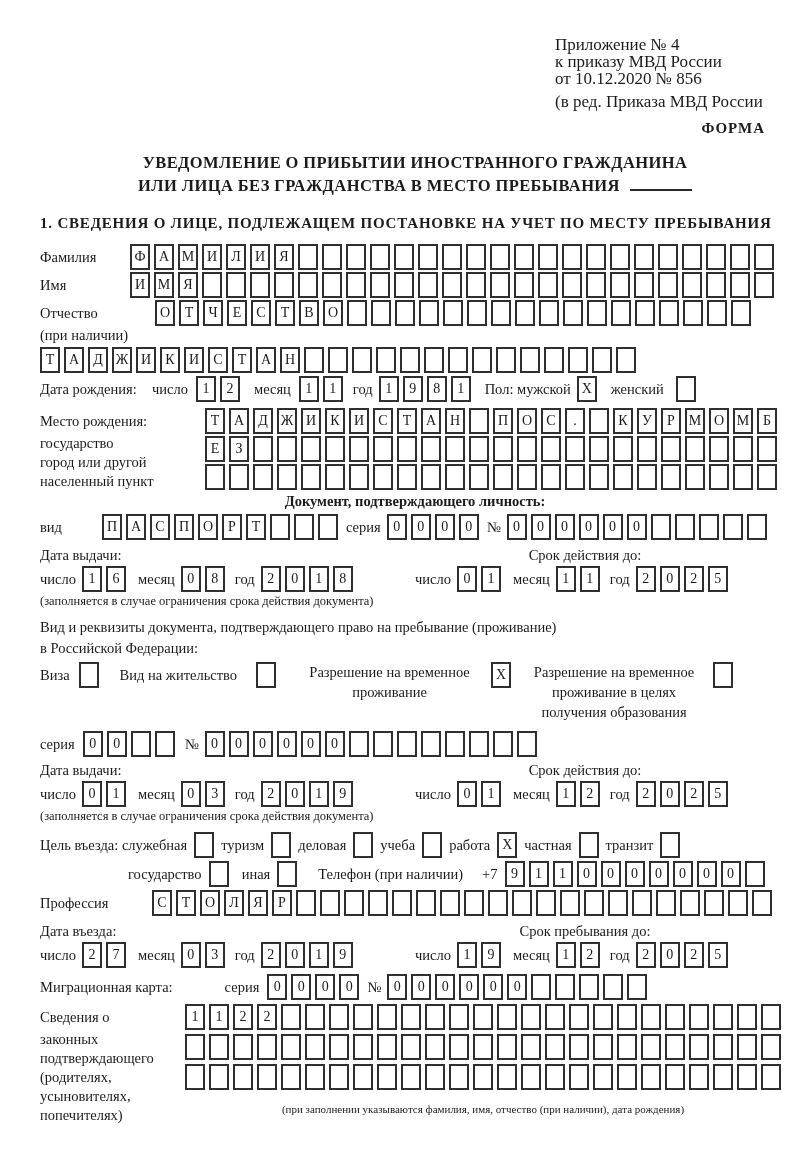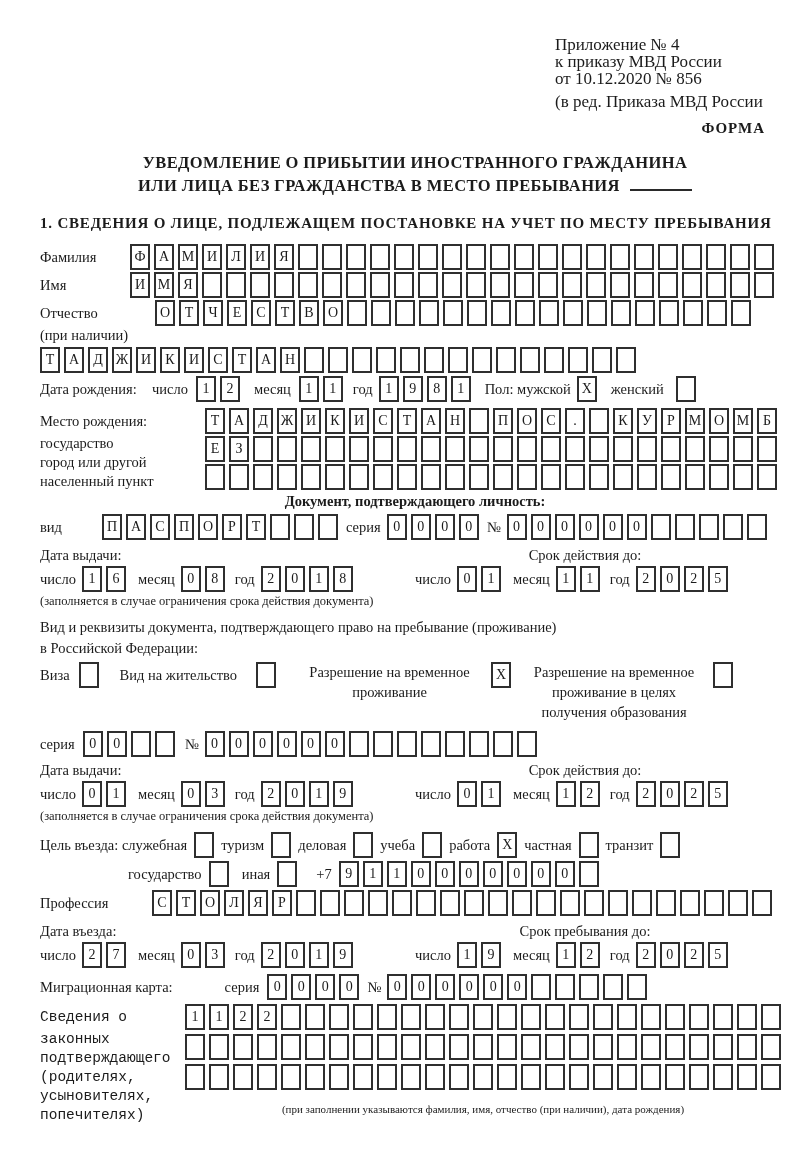--- a/index.html
+++ b/index.html
@@ -37,21 +37,21 @@
   .dl{line-height:26px;white-space:nowrap;}
   .footnote{font-size:12.5px;text-align:left;margin:1px 15px 0 0;line-height:16px;}
   .intro{margin-top:8px;line-height:21px;}
   .optrow{display:flex;align-items:flex-start;margin-top:3px;gap:13px;}
   .opt{display:flex;align-items:flex-start;gap:9px;}
   .opt .otxt{line-height:20px;text-align:center;white-space:pre-line;}
   .opt .one{line-height:26px;}
   .purpose{align-items:flex-start;gap:7px;margin-top:8px;}
   .purpose .lbl{line-height:26px;}
   .legal{display:flex;margin-top:4px;}
-  .legal .lblcol{width:145px;font-family:Liberation Mono, monospace;}
+  .legal .lblcol{width:145px;}
   .legal .lblcol span{line-height:19px;}
   .legal .lblcol span:first-child{line-height:26px;}
   .legal-foot{font-size:11px;margin-top:7px;text-align:center;line-height:16px;}
 </style>
 </head>
 <body>
 
 <div class="annex">
   <div>Приложение № 4</div>
   <div>к приказу МВД России</div>
@@ -512,20 +512,21 @@
   <span class="cbox"></span>
   <span class="lbl">транзит</span>
   <span class="cbox"></span>
 </div>
 
 <div class="row purpose" style="margin-top:3px;margin-left:88px;">
   <span class="lbl">государство</span>
   <span class="cbox"></span>
   <span class="lbl ml6">иная</span>
   <span class="cbox"></span>
+  <span class="lbl ml14">Телефон (при наличии)</span>
   <span class="lbl ml12">+7</span>
   <span class="boxes">
       <span class="cbox">9</span>
       <span class="cbox">1</span>
       <span class="cbox">1</span>
       <span class="cbox">0</span>
       <span class="cbox">0</span>
       <span class="cbox">0</span>
       <span class="cbox">0</span>
       <span class="cbox">0</span>

